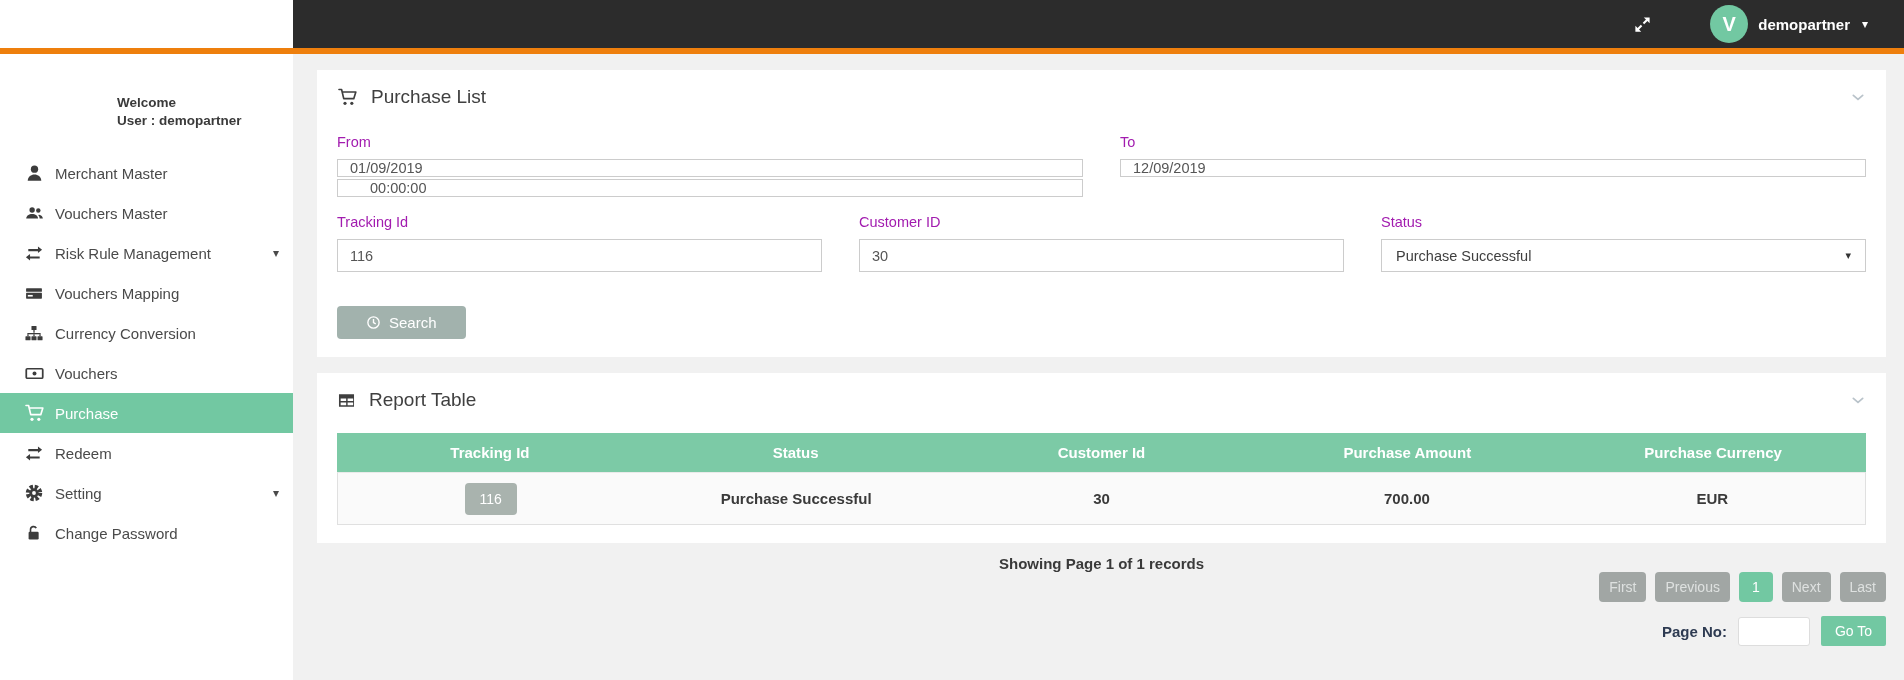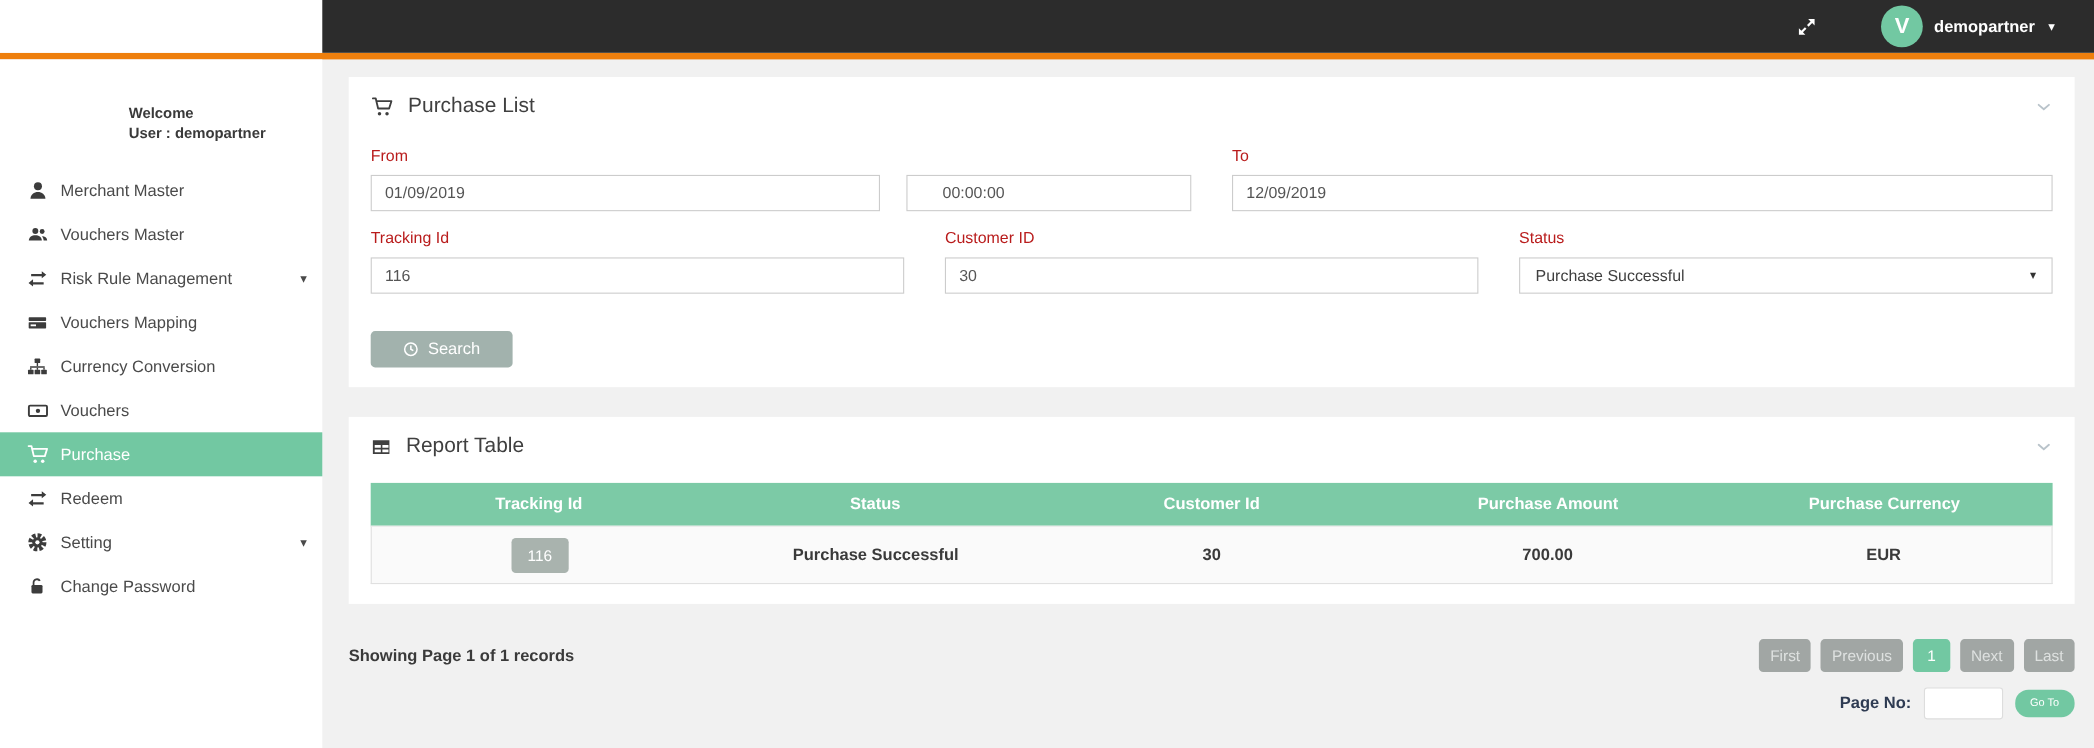--- a/index.html
+++ b/index.html
@@ -30,58 +30,58 @@
   .nav { margin-top:23px; list-style:none; padding:0; }
   .nav-item { display:flex; align-items:center; height:40px; padding:0 14px 0 22px; color:#4a4a4a; font-size:15px; cursor:pointer; }
   .nav-icon { width:24px; display:flex; align-items:center; justify-content:center; margin-right:9px; color:#3c3c3c; }
   .nav-icon svg { display:block; }
   .nav-caret { margin-left:auto; font-size:12px; color:#4a4a4a; }
   .nav-item.active { background:#72c8a2; color:#ffffff; }
   .nav-item.active .nav-icon { color:#ffffff; }
 
   
   .card { background:#ffffff; padding:16px 20px 18px 20px; }
-  .card1 { margin-bottom:27px; }
+  .card1 { margin-bottom:16px; }
   .card-head { display:flex; align-items:center; }
   .head-icon { color:#3f3f3f; display:flex; align-items:center; }
   .card-title { font-size:19px; color:#404040; margin-left:13px; }
   .card-chevron { margin-left:auto; display:flex; align-items:center; cursor:pointer; }
 
   
   .form { margin-top:26px; }
   .frow { display:flex; gap:37px; }
   .frow2 { margin-top:17px; }
   .fgroup { flex:1; min-width:0; }
-  .flabel { display:block; font-size:14.5px; color:#b91c1c; margin-bottom:9px; }
-  .pair { display:flex; gap:24px; }
+  .flabel { display:block; font-size:14.5px; color:#a21caf; margin-bottom:9px; }
+  .pair { display:flex; gap:2px;flex-direction:column; }
   .txt { height:33px; border:1px solid #cccccc; background:#fff; padding:0 12px; font-size:14.5px; color:#555; font-family:inherit; width:100%; }
   .pair .date { flex:2.05; min-width:0; }
   .pair .time { flex:1; min-width:0;padding-left:32px; }
   .select { height:33px; border:1px solid #cccccc; display:flex; align-items:center; justify-content:space-between; padding:0 14px; font-size:14.5px; color:#3f3f3f; background:#fff; cursor:pointer; }
   .select-caret { font-size:11px; color:#333; }
   .search-btn { margin-top:34px; background:#a2b2ad; border:none; color:#fff; font-size:15px; padding:8px 29px; border-radius:4px; display:inline-flex; align-items:center; gap:8px; font-family:inherit; cursor:pointer; }
 
   
   .table { margin-top:22px; }
   .thead { display:flex; background:#7ccaa6; height:39px; align-items:center; }
   .th { flex:1; text-align:center; color:#ffffff; font-weight:700; font-size:15px; }
   .trow { display:flex; background:#fafafa; height:53px; align-items:center; border:1px solid #e0e0e0; border-top:1px solid #eaeaea; }
   .td { flex:1; text-align:center; font-weight:700; font-size:15px; color:#3a3a3a; }
   .chip { display:inline-block; background:#a9b3ae; color:#ffffff; padding:8px 15px; border-radius:4px; font-size:14px; font-weight:400; border:none; font-family:inherit; cursor:pointer; }
 
   
-  .footer-row { display:flex; align-items:center; margin-top:32px; }
+  .footer-row { display:flex; align-items:center; margin-top:12px;flex-direction:column; }
   .showing { font-weight:700; font-size:15px; color:#3a3a3a; }
   .pager { margin-left:auto; display:flex; gap:9px; }
   .pbtn { background:#a1a6a4; color:#dee1e0; border:none; border-radius:4px; padding:7px 10px; font-size:14px; font-family:inherit; cursor:pointer; }
   .pbtn.current { background:#72c8a2; color:#ffffff; padding:7px 13px; }
   .goto-row { display:flex; align-items:center; justify-content:flex-end; margin-top:14px; gap:11px; }
   .pageno-label { font-weight:700; color:#2e3b52; font-size:15px; }
   .pageno-input { width:72px; height:29px; border:1px solid #dddddd; border-radius:3px; background:#fff; font-family:inherit; padding:0 8px; font-size:14px; }
-  .goto-btn { background:#72c8a2; color:#fff; border:none; border-radius:12px; padding:7px 14px; font-size:10px; font-family:inherit; cursor:pointer; }
+  .goto-btn { background:#72c8a2; color:#fff; border:none; border-radius:2px; padding:7px 14px; font-size:14px; font-family:inherit; cursor:pointer; }
 </style>
 </head>
 <body>
 
 <div class="topbar">
   <div class="topbar-left"></div>
   <div class="topbar-right">
     <button class="expand-btn">
       <svg width="19" height="19" viewBox="0 0 24 24" fill="currentColor">
           <path d="M13.6 3H21v7.4l-2.8-2.8-4.1 4.1-1.8-1.8 4.1-4.1z"></path>

